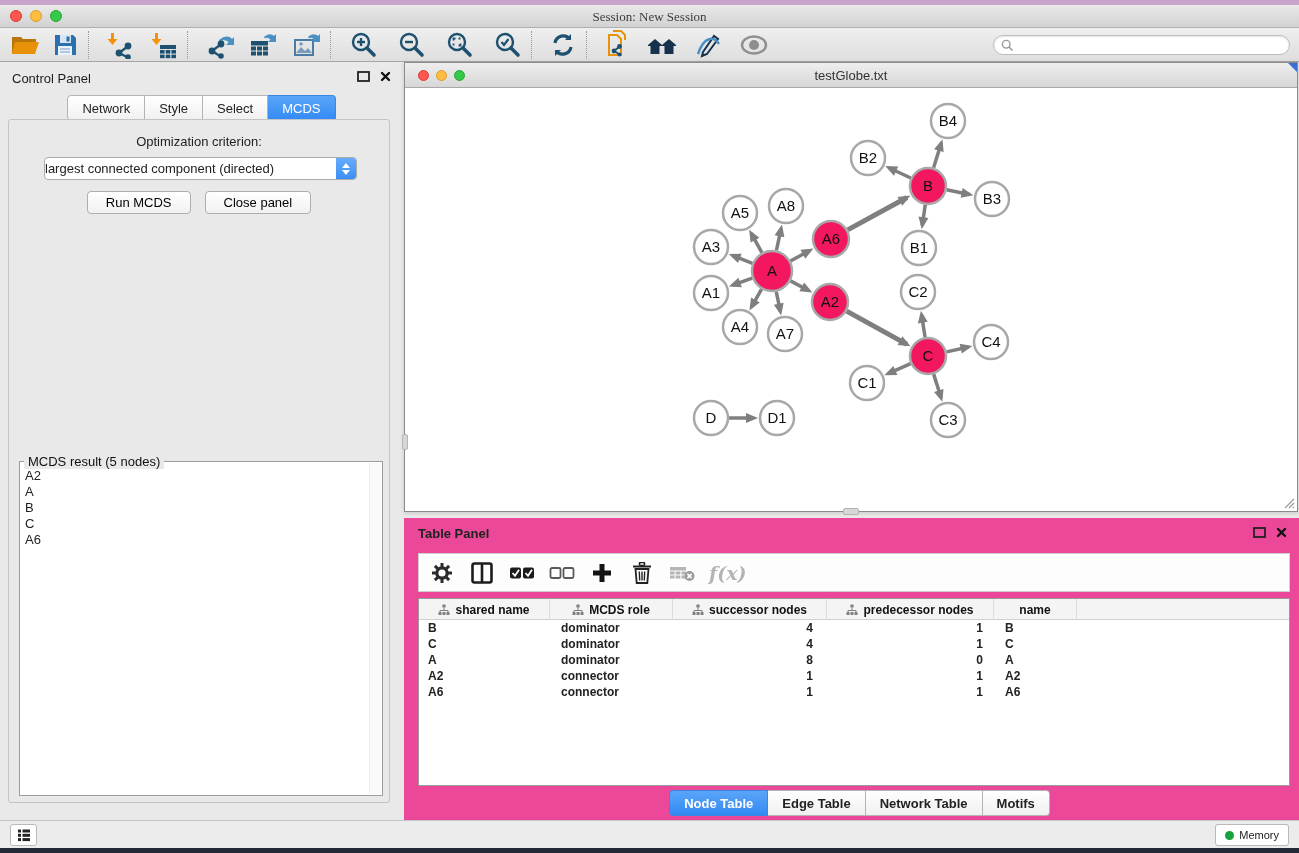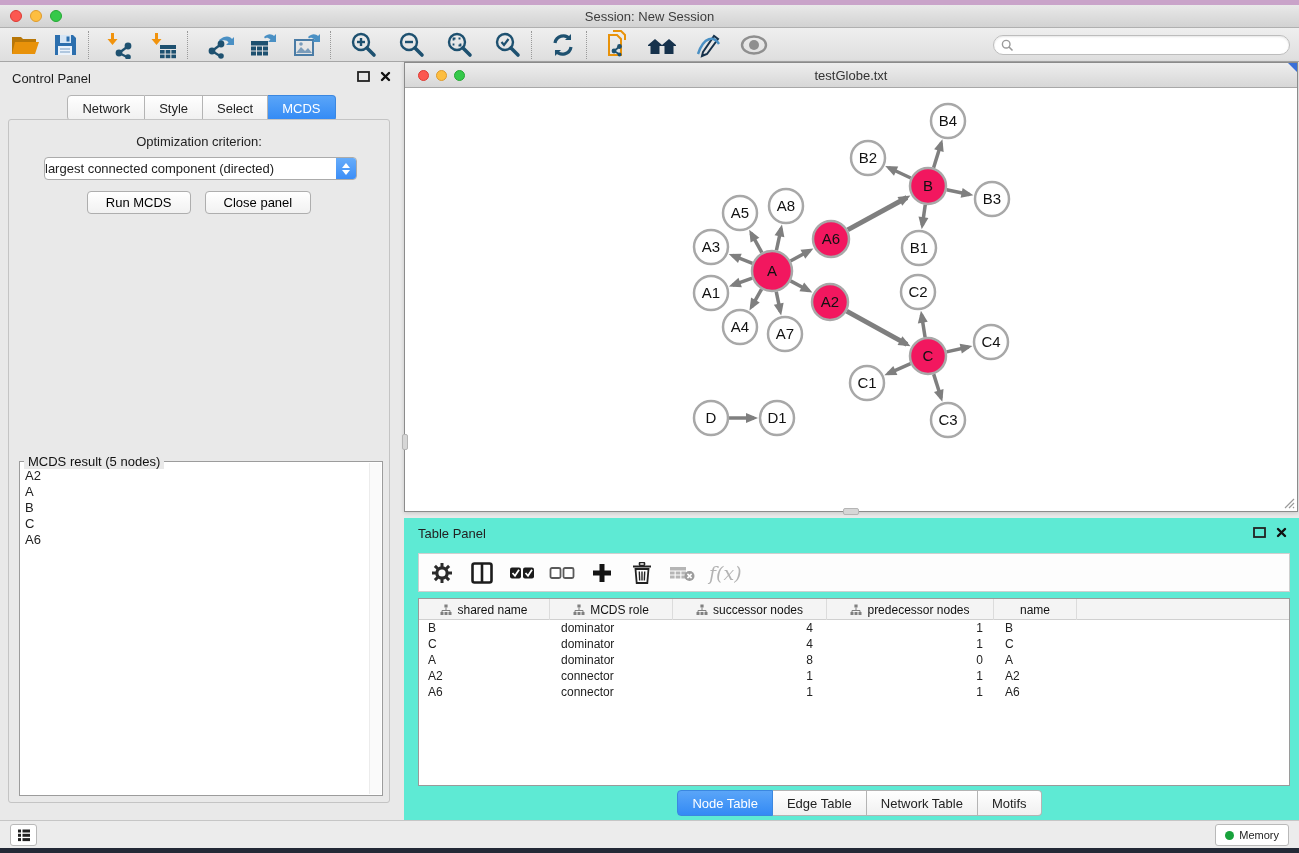--- a/index.html
+++ b/index.html
@@ -2,21 +2,21 @@
 <html><head>
 <meta charset="utf-8">
 <style>
   * { margin:0; padding:0; box-sizing:border-box; }
   html,body { width:1299px; height:853px; overflow:hidden; }
   body { font-family:"Liberation Sans", sans-serif; font-size:13px; color:#222; background:#e9e9e9; position:relative; }
 
   
   .wallpaper-top { position:absolute; left:0; top:0; width:1299px; height:5px; background:#c9a3c9; }
   .titlebar { position:absolute; left:0; top:5px; width:1299px; height:23px;
-              background:linear-gradient(#e9e9e9,#d2d2d2); border-bottom:1px solid #b0b0b0; }
+              background:linear-gradient(#e9e9e9,#d2d2d2); border-bottom:1px solid #b0b0b0;font-family:Liberation Serif, serif; }
   .lights { position:absolute; left:10px; top:5px; display:flex; gap:8px; }
   .light { width:12px; height:12px; border-radius:50%; }
   .light.red{ background:#fc5850; border:1px solid #dd3b34;}
   .light.yellow{ background:#fdbe41; border:1px solid #de9b2d;}
   .light.green{ background:#35c94a; border:1px solid #24a834;}
   .titlebar .title { position:absolute; left:0; right:0; top:4px; text-align:center; color:#3c3c3c; }
 
   .toolbar { position:absolute; left:0; top:28px; width:1299px; height:34px;
              background:linear-gradient(#efefef,#dedede); border-bottom:1px solid #a6a6a6;
              display:flex; align-items:center; }
@@ -68,21 +68,21 @@
   .net-title { position:absolute; left:0; right:0; top:5px; text-align:center; color:#333; }
   .net-corner { position:absolute; right:0; top:0; width:0; height:0;
                 border-top:9px solid #3a6fd8; border-left:9px solid transparent; }
   .net-canvas { position:absolute; left:0; top:25px; width:892px; height:423px; background:#fff; }
   .grip-diag { position:absolute; right:2px; bottom:2px; }
   .pane-grip { position:absolute; background:#d6d6d6; border:1px solid #b5b5b5; border-radius:2px; }
   .pane-grip.left { left:-3px; top:371px; width:6px; height:16px; }
   .pane-grip.bottom { left:438px; bottom:-4px; width:16px; height:7px; }
 
   
-  .table-panel { position:absolute; left:404px; top:518px; width:895px; height:302px; background:#5eead4; }
+  .table-panel { position:absolute; left:404px; top:518px; width:895px; height:302px; background:#ec4899;font-weight:bold; }
   .tp-header { position:absolute; left:14px; top:8px; }
   .tp-toolbar { position:absolute; left:14px; top:35px; width:872px; height:39px; background:#fdfdfd;
                 border:1px solid #cfcfcf; display:flex; align-items:center; padding-left:10px; gap:14px; }
   .tp-icon { width:26px; height:26px; display:flex; align-items:center; justify-content:center; }
   .fx-label { font-family:"DejaVu Serif", serif; font-style:italic; font-size:19px; color:#b4b4b4; }
   .tp-table { position:absolute; left:14px; top:80px; width:872px; height:188px; background:#fff;
               border:1px solid #9a9a9a; overflow:hidden; }
   .tgrid { display:grid; grid-template-columns:131px 123px 154px 167px 83px 1fr; }
   .thead { background:#f4f4f4; border-bottom:1px solid #d0d0d0; height:21px; }
   .th { display:flex; align-items:center; justify-content:center; gap:5px; font-size:12px; color:#111;

